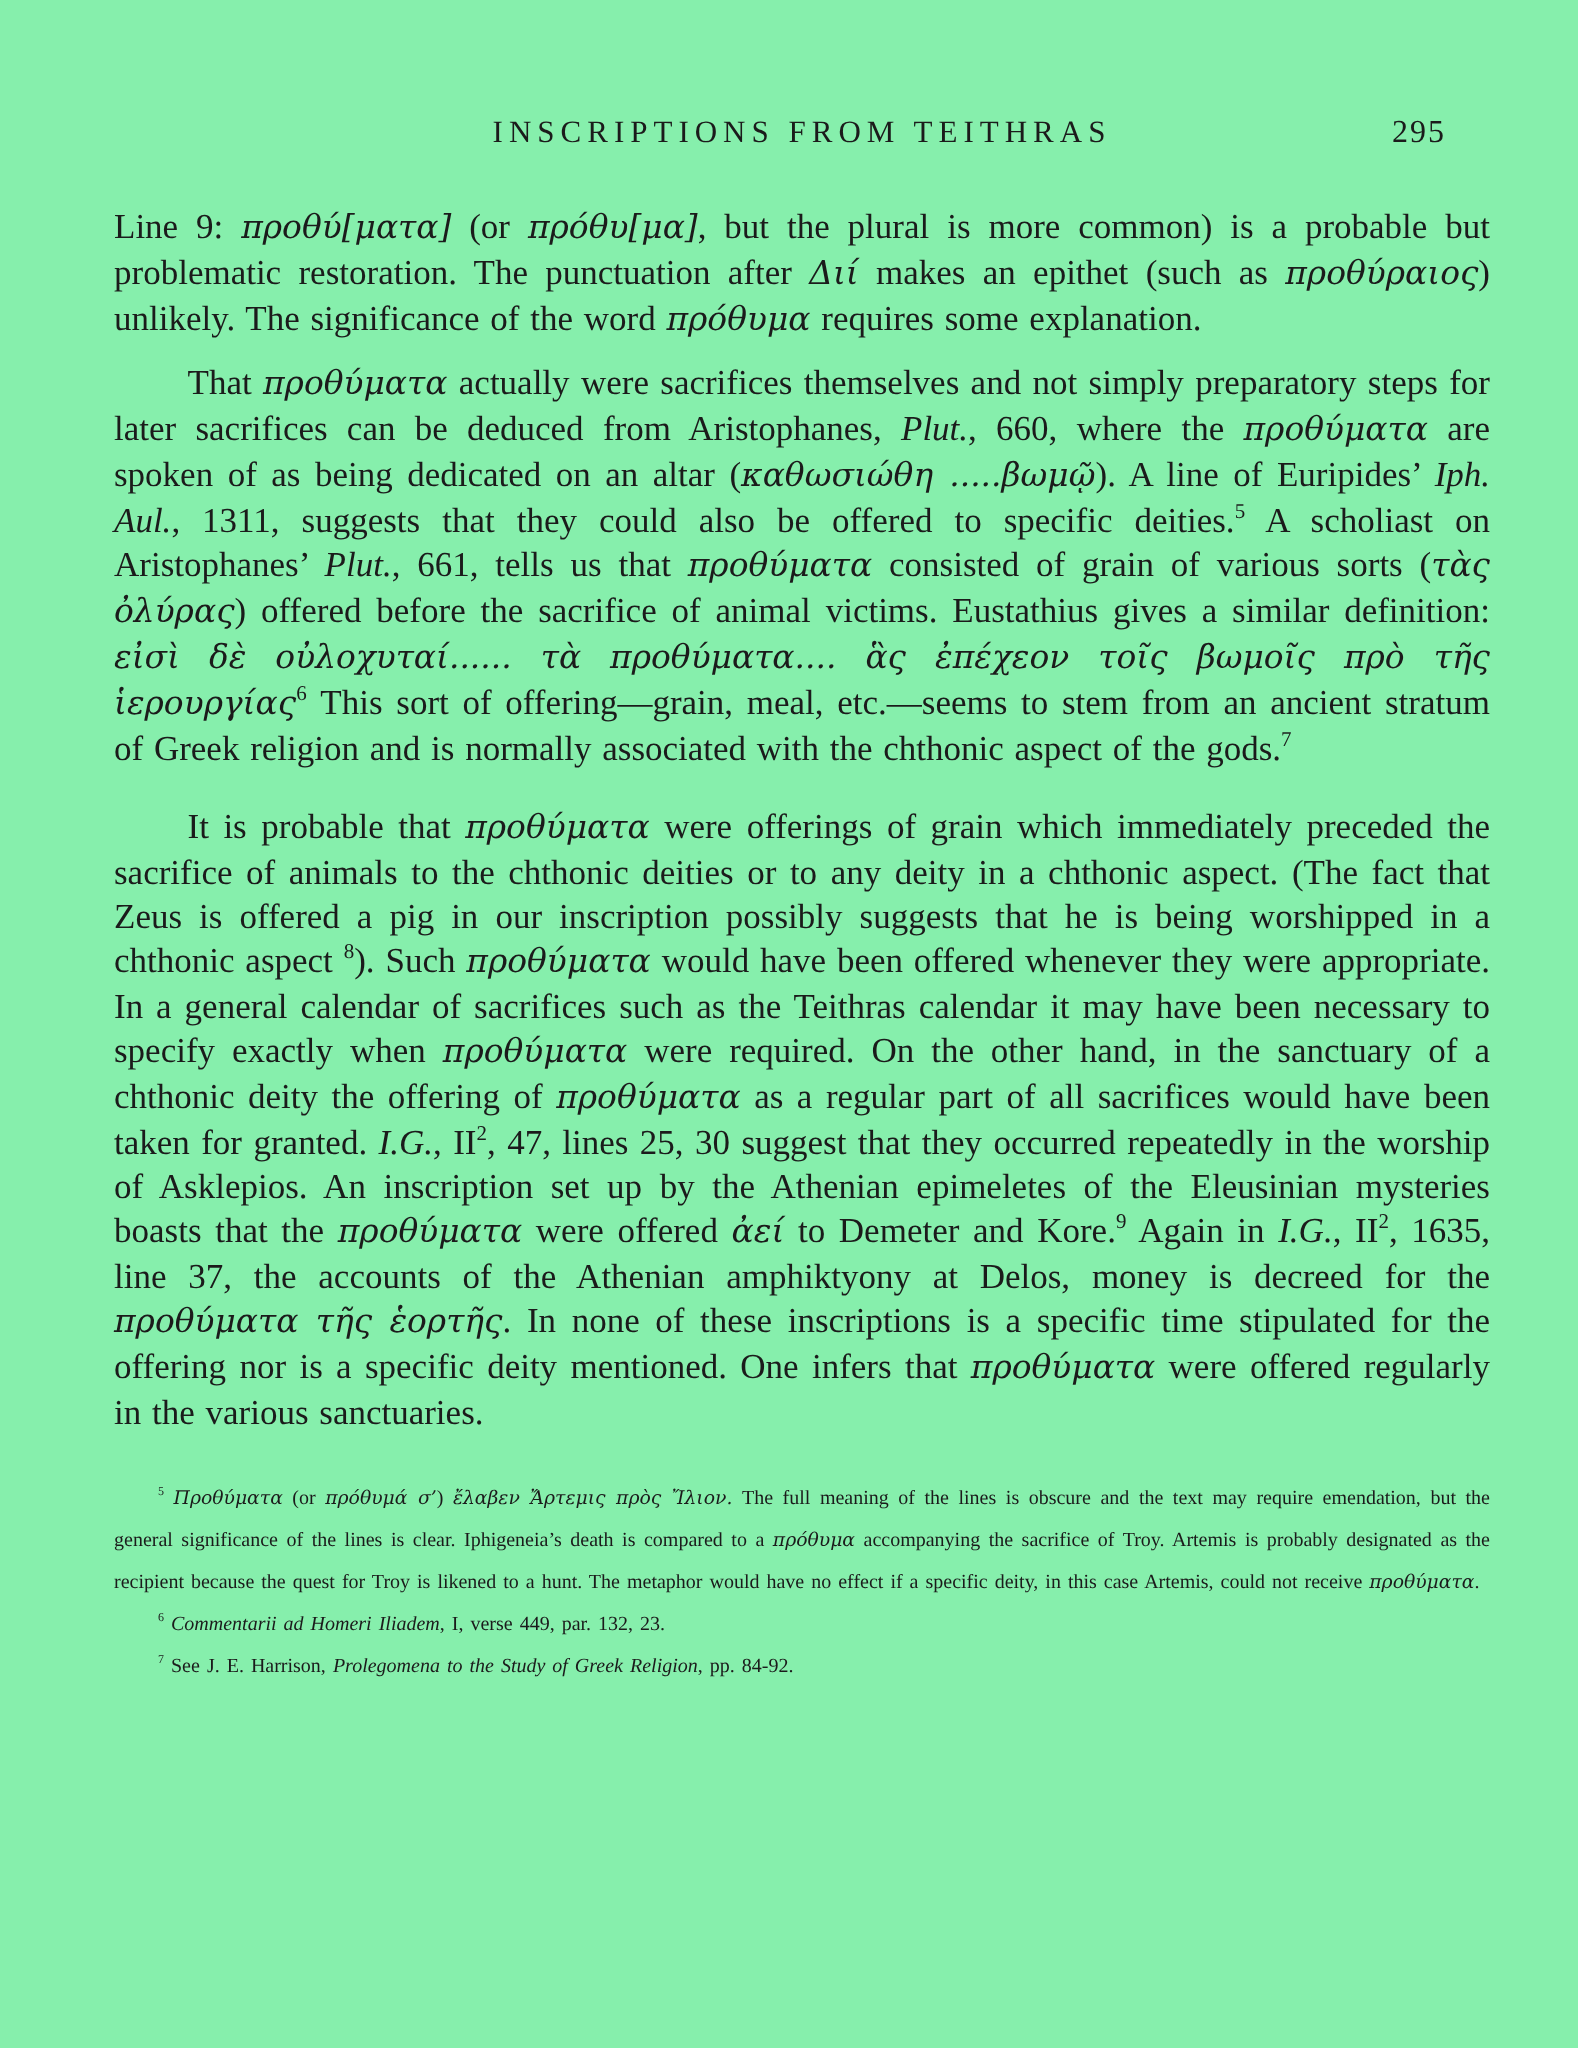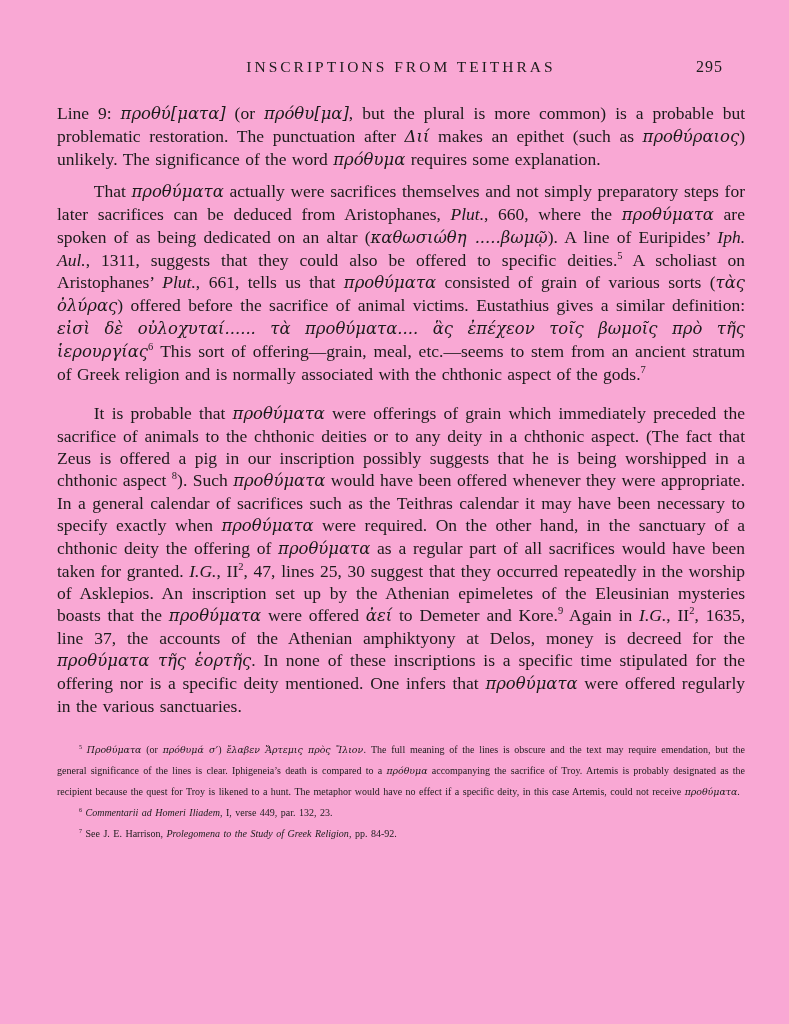--- a/index.html
+++ b/index.html
@@ -6,21 +6,21 @@
     margin: 0;
     padding: 0;
     background: #ffffff;
   }
   .page {
     position: relative;
     width: 789px;
     height: 1024px;
     box-sizing: border-box;
     padding: 58px 44px 0 57px;
-    background: #f9a8d4;
+    background: #86efac;
     color: #1b1b1b;
     font-family: "Liberation Serif", serif;
     overflow: hidden;
   }
   .header {
     position: relative;
     height: 22px;
     margin-bottom: 22px;
   }
   .title {

